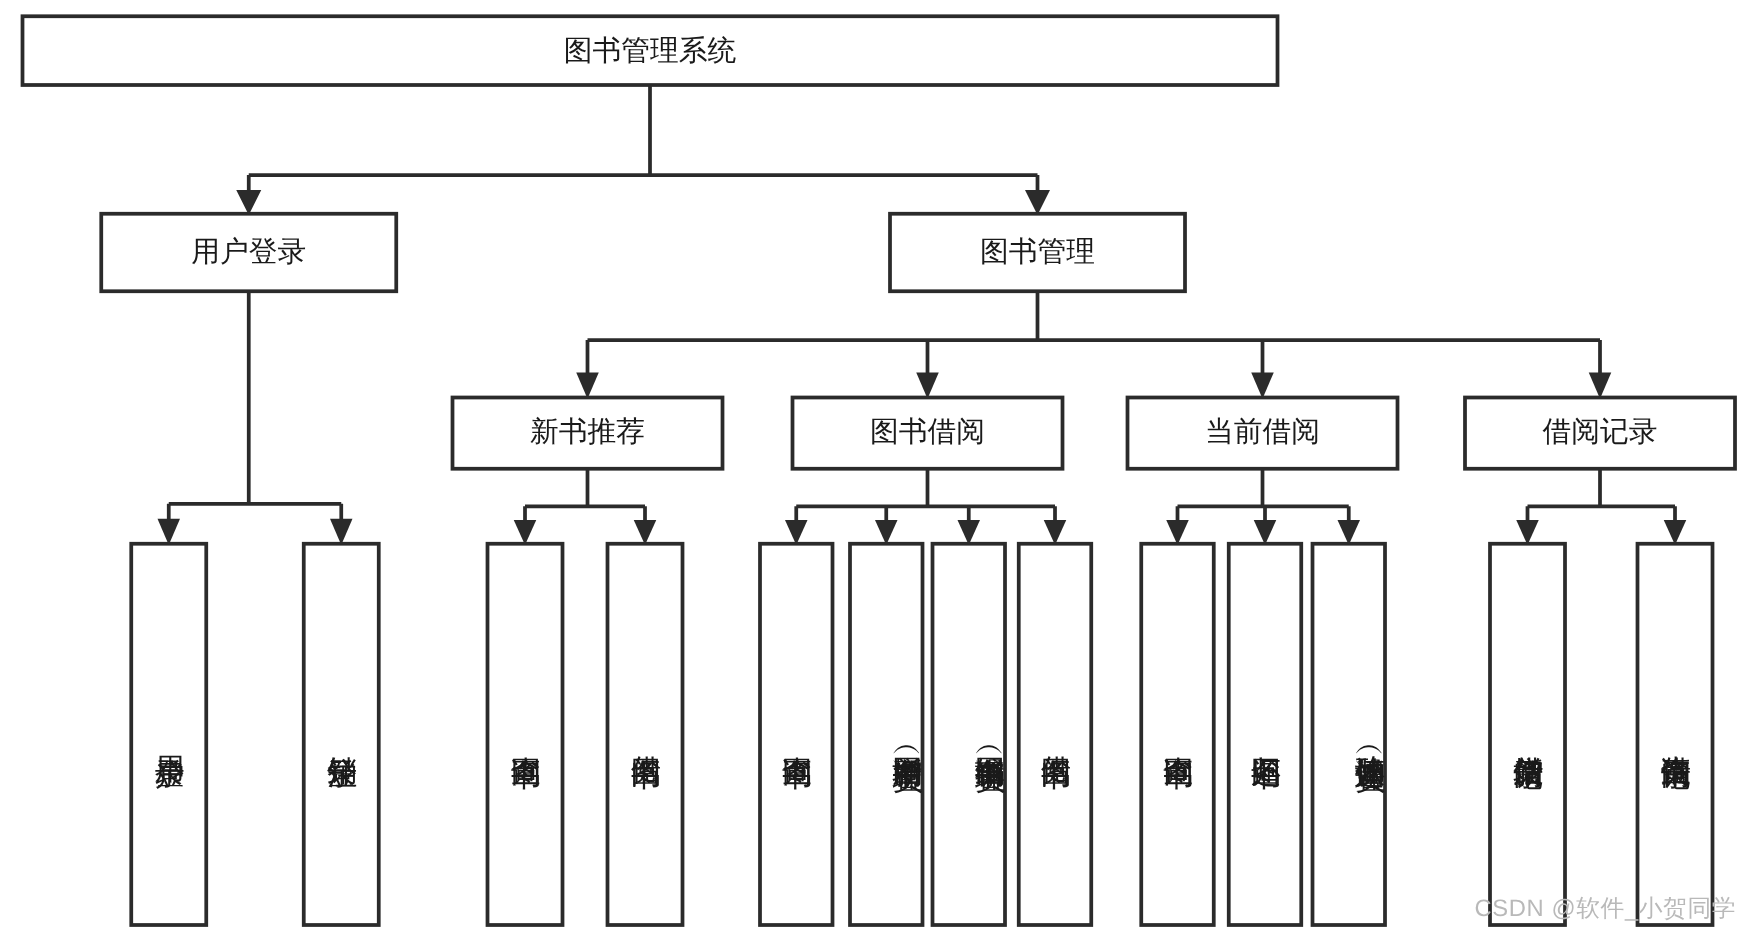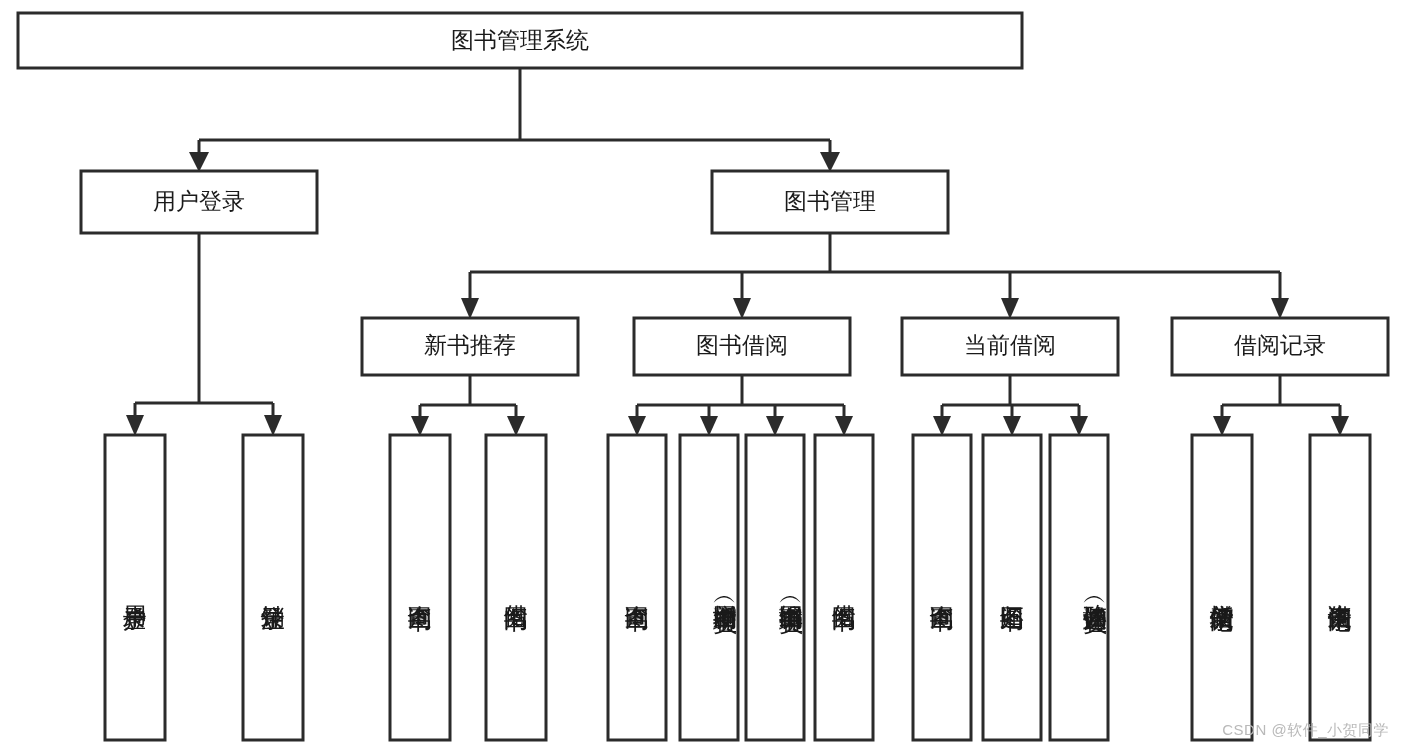--- a/index.html
+++ b/index.html
@@ -62,21 +62,21 @@
     justify-content: center;
     text-align: center;
     white-space: nowrap;
     pointer-events: none;
   }
   .watermark {
     position: absolute;
     right: 16px;
     bottom: 7px;
     font-family: "Liberation Sans", "DejaVu Sans", sans-serif;
-    font-size: 15px;
+    font-size: 19px;
     color: #b9b9b9;
     letter-spacing: 0.5px;
     white-space: nowrap;
   }
 </style>
 </head>
 <body>
 
 <div id="diagram-root">
 

